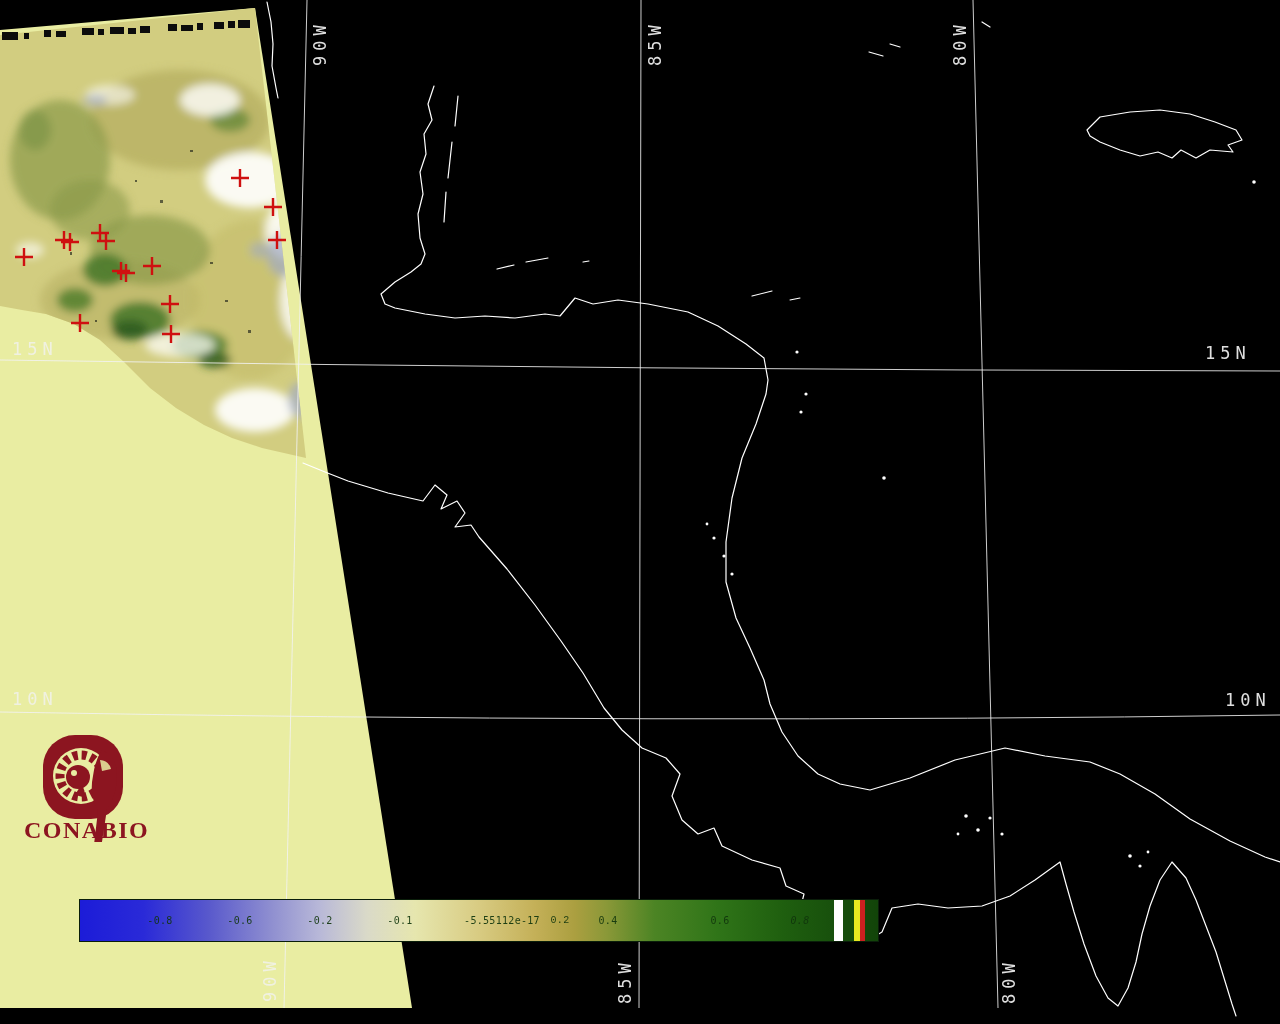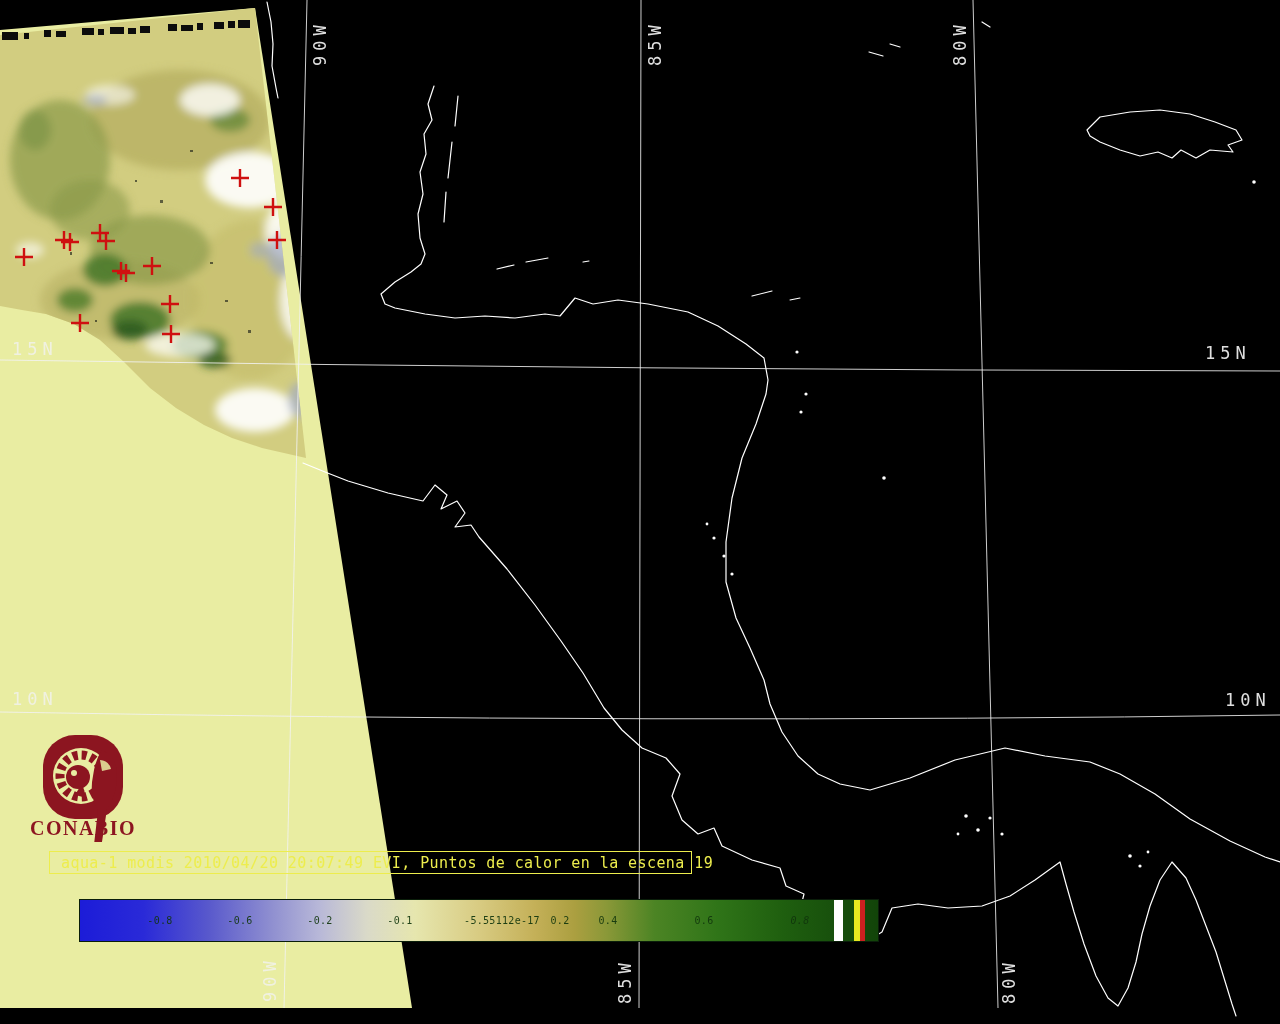--- a/index.html
+++ b/index.html
@@ -38,21 +38,21 @@
   .cb-stripe{position:absolute;top:0;height:100%;}
   .cb-tick{
     position:absolute;top:0;height:54px;line-height:41px;transform:translateX(-50%);
     color:#10350c;font-size:10px;letter-spacing:.3px;opacity:.92;white-space:nowrap;
   }
   
   .logo{position:absolute;left:28px;top:730px;width:112px;height:112px;z-index:2;}
   .logo-text{
     position:absolute;left:24px;top:817px;width:118px;z-index:2;text-align:center;
     font-family:"Liberation Serif","DejaVu Serif",serif;font-weight:bold;
-    font-size:20px;letter-spacing:1.5px;color:var(--logo_maroon,#8c1520);
+    font-size:24px;letter-spacing:1.5px;color:var(--logo_maroon,#8c1520);
   }
 </style>
 </head>
 <body>
 
 <div class="stage">
 
   <svg class="mapsvg" width="1280" height="1024" viewBox="0 0 1280 1024">
     <defs>
       <clipPath id="landClip">
@@ -183,39 +183,36 @@
   <div class="glabel vert" style="left:646px;top:66px;">85W</div>
   <div class="glabel vert" style="left:951px;top:66px;">80W</div>
   <div class="glabel vert onswath" style="left:261px;top:1002px;">90W</div>
   <div class="glabel vert" style="left:616px;top:1004px;">85W</div>
   <div class="glabel vert" style="left:1000px;top:1004px;">80W</div>
   <div class="glabel onswath" style="left:12px;top:340px;">15N</div>
   <div class="glabel" style="left:1205px;top:344px;">15N</div>
   <div class="glabel onswath" style="left:12px;top:690px;">10N</div>
   <div class="glabel" style="left:1225px;top:691px;">10N</div>
 
-  <div class="caption-box">
-    <div class="caption-text">aqua-1 modis 2010/04/20 20:07:49 EVI, Puntos de calor en la escena 19</div>
-  </div>
 
   <div class="colorbar">
     <div class="cb-grad" style="background: linear-gradient(90deg, rgb(28, 28, 216) 0%, rgb(42, 42, 216) 8%, rgb(88, 88, 204) 16%, rgb(143, 143, 208) 24%, rgb(184, 184, 216) 30%, rgb(218, 218, 200) 36%, rgb(230, 230, 174) 42%, rgb(216, 203, 130) 50%, rgb(196, 176, 88) 57%, rgb(171, 159, 64) 62%, rgb(138, 152, 56) 66%, rgb(76, 132, 36) 72%, rgb(47, 116, 24) 80%, rgb(31, 95, 15) 88%, rgb(23, 79, 12) 95%, rgb(18, 68, 9) 100%);"></div>
     <div id="cb-stripes">
         <div class="cb-stripe" style="left: 754px; width: 9px; background: rgb(255, 255, 255);"></div>
         <div class="cb-stripe" style="left: 774px; width: 6px; background: rgb(232, 232, 32);"></div>
         <div class="cb-stripe" style="left: 780px; width: 5px; background: rgb(204, 32, 32);"></div>
       </div>
     <span class="cb-tick" style="left:80px;">-0.8</span>
     <span class="cb-tick" style="left:160px;">-0.6</span>
     <span class="cb-tick" style="left:240px;">-0.2</span>
     <span class="cb-tick" style="left:320px;">-0.1</span>
     <span class="cb-tick" style="left:400px;margin-left:22px;">-5.55112e-17</span>
-    <span class="cb-tick" style="left:480px;">0.2</span>
+    <span class="cb-tick" style="left:480px;font-family:Liberation Mono, monospace;">0.2</span>
     <span class="cb-tick" style="left:528px;">0.4</span>
-    <span class="cb-tick" style="left:624px;">0.6</span>
+    <span class="cb-tick" style="left:640px;">0.6</span>
     <span class="cb-tick" style="left:720px;font-style:italic;">0.8</span>
   </div>
 
   <svg class="logo" viewBox="0 0 112 112">
     <rect x="15" y="5" width="80" height="84" rx="32" fill="#8c1520"></rect>
     <circle cx="53" cy="46" r="28" fill="#e9eda2"></circle>
     <circle cx="53" cy="46" r="21" fill="none" stroke="#8c1520" stroke-width="9" stroke-dasharray="5 4"></circle>
     <circle cx="50" cy="47" r="12" fill="#8c1520"></circle>
     <circle cx="46" cy="43" r="3" fill="#e9eda2"></circle>
     <path d="M53,55 q6,6 2,12 l-8,-2 z" fill="#8c1520"></path>

